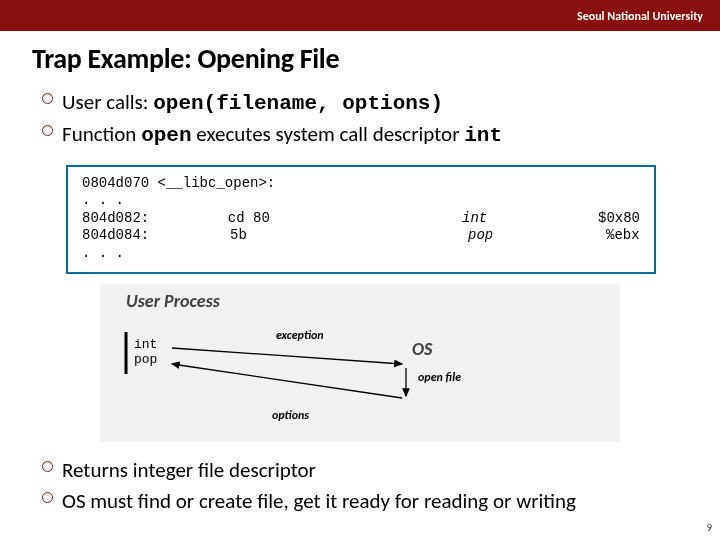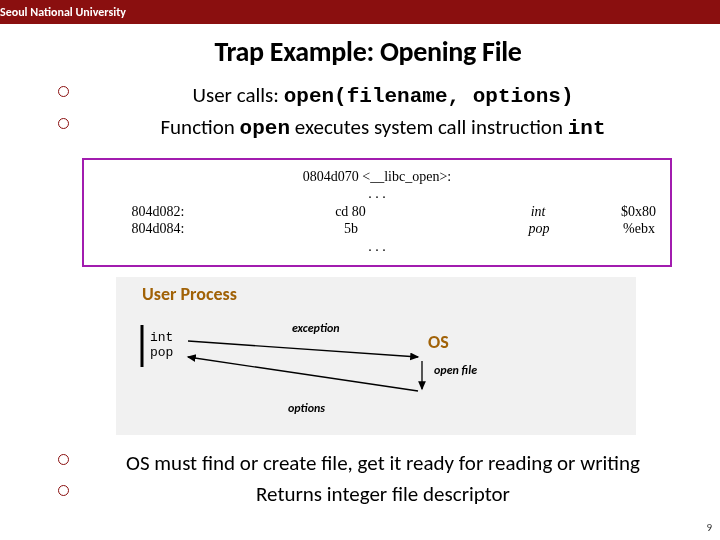--- a/index.html
+++ b/index.html
@@ -1,31 +1,31 @@
 <!DOCTYPE html>
 <html><head>
 <meta charset="utf-8">
 <style>
   * { box-sizing: border-box; margin: 0; padding: 0; }
   html, body { width: 720px; height: 540px; font-family: Calibri, 'Segoe UI', Arial, sans-serif; background: #fff; color: #000; }
-  .header-bar { height: 24px; background: #8a0f0f; color: #fff; font-size: 12px; font-weight: bold; display: flex; justify-content: flex-start; align-items: center; padding-right: 4px; }
-  .slide { padding: 10px 32px 0 48px; text-align: center; }
+  .header-bar { height: 31px; background: #8a0f0f; color: #fff; font-size: 12px; font-weight: bold; display: flex; justify-content: flex-end; align-items: center; padding-right: 17px; }
+  .slide { padding: 10px 32px 0 32px; }
   .title { font-size: 28px; font-weight: bold; margin-bottom: 12px; letter-spacing: -0.3px; }
   ul.bullets { list-style: none; padding-left: 8px; }
   ul.bullets > li { position: relative; padding-left: 22px; font-size: 21px; line-height: 1.35; margin-bottom: 2px; }
   ul.bullets > li::before { content: ""; position: absolute; left: 2px; top: 5px; width: 9px; height: 9px; border: 1.5px solid #8a0f0f; border-radius: 50%; }
   .mono { font-family: "Courier New", monospace; font-weight: bold; }
-  .codebox { border: 2px solid #a21caf; margin: 14px 10px 10px 34px; padding: 8px 14px 10px 14px; font-family: Liberation Serif, serif; font-size: 14px; line-height: 1.25; width: 590px; }
+  .codebox { border: 2px solid #0369a1; margin: 14px 10px 10px 34px; padding: 8px 14px 10px 14px; font-family: Liberation Mono, monospace; font-size: 14px; line-height: 1.25; width: 590px; }
   .code-row { display: flex; gap: 28px; }
   .c-addr { width: 120px; }
   .c-bytes { width: 210px; }
   .c-mn { width: 110px; font-style: italic; }
   .c-op { flex: 1; }
   .diagram { position: relative; margin: 6px 0 14px 68px; width: 520px; height: 158px; background: #f1f1f1; }
-  .dg-label { position: absolute; font-size: 18px; font-weight: bold; color: #a16207; }
+  .dg-label { position: absolute; font-size: 18px; font-style: italic; font-weight: bold; color: #404040; }
   .dg-user { left: 26px; top: 6px; }
   .dg-os { left: 312px; top: 6px; margin-top: 48px; }
   .intpop { position: absolute; left: 34px; top: 54px; font-family: "Courier New", monospace; font-size: 13px; line-height: 1.15; }
   .txt { position: absolute; font-size: 12px; font-style: italic; font-weight: bold; }
   .t-exc { left: 176px; top: 44px; }
   .t-open { left: 318px; top: 86px; }
   .t-ret { left: 172px; top: 124px; }
   svg.arrows { position: absolute; left: 0; top: 0; width: 520px; height: 158px; }
   .page-num { position: absolute; right: 8px; bottom: 6px; font-size: 11px; color: #333; }
 </style>
@@ -37,21 +37,21 @@
 </div>
 
 <div class="slide">
   <div class="title">Trap Example: Opening File</div>
 
   <ul class="bullets">
     <li>
       <span>User calls: </span><span class="mono">open(filename, options)</span>
     </li>
     <li>
-      <span>Function </span><span class="mono">open</span><span> executes system call instruction </span><span class="mono">int</span>
+      <span>Function </span><span class="mono">open</span><span> executes system call descriptor </span><span class="mono">int</span>
     </li>
   </ul>
 
   <div class="codebox">
     <div>0804d070 &lt;__libc_open&gt;:</div>
     <div>. . .</div>
     <div class="code-row">
       <span class="c-addr">804d082:</span>
       <span class="c-bytes">cd 80</span>
       <span class="c-mn">int</span>
@@ -87,18 +87,18 @@
 
       <line x1="72" y1="64" x2="302" y2="80" stroke="#000" stroke-width="1.3" marker-end="url(#ah)"></line>
 
       <line x1="306" y1="84" x2="306" y2="112" stroke="#000" stroke-width="1.3" marker-end="url(#ah)"></line>
 
       <line x1="302" y1="114" x2="72" y2="80" stroke="#000" stroke-width="1.3" marker-end="url(#ah)"></line>
     </svg>
   </div>
 
   <ul class="bullets">
+    <li>Returns integer file descriptor</li>
     <li>OS must find or create file, get it ready for reading or writing</li>
-    <li>Returns integer file descriptor</li>
   </ul>
 </div>
 
 <div class="page-num">9</div>
 
 </body></html>

